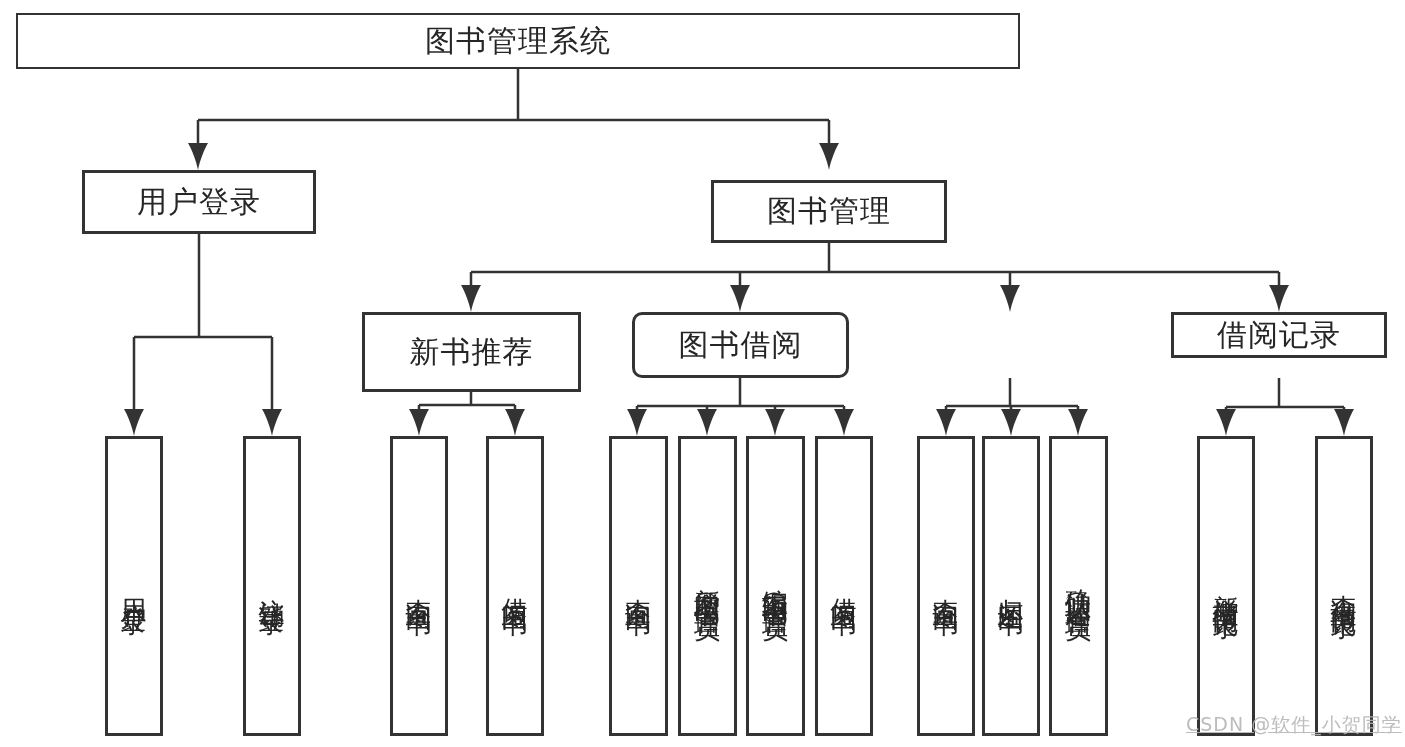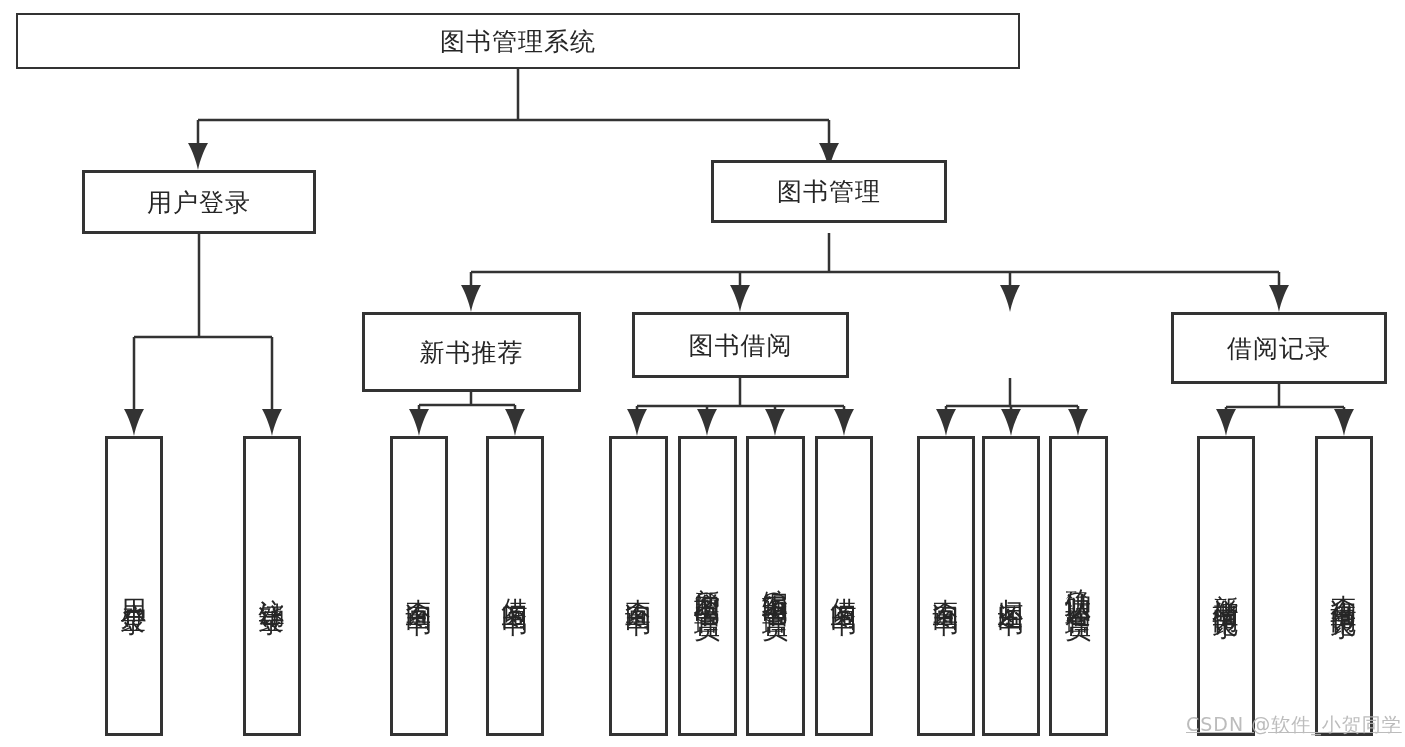--- a/index.html
+++ b/index.html
@@ -25,21 +25,21 @@
     position: absolute;
     background: var(--background);
     border: 3px solid var(--line);
     display: grid;
     place-items: center;
     color: var(--text);
     z-index: 2;
     text-align: center;
     white-space: nowrap;
   }
-  .h { font-size: 25px; letter-spacing: 1px; }
+  .h { font-size: 30px; letter-spacing: 1px; }
   .root-box { border-width: 2px; }
   .v {
     writing-mode: vertical-rl;
     font-size: 26px;
     letter-spacing: 4px;
     line-height: 1;
   }
   .watermark {
     position: absolute;
     z-index: 3;
@@ -86,25 +86,25 @@
       <use href="#ah" x="1011" y="436"></use>
       <use href="#ah" x="1078" y="436"></use>
       <use href="#ah" x="1226" y="436"></use>
       <use href="#ah" x="1344" y="436"></use>
     </g>
   </svg>
 
   <div class="node h root-box" style="left:16px; top:13px; width:1004px; height:56px;">图书管理系统</div>
 
   <div class="node h" style="left:82px; top:170px; width:234px; height:64px;">用户登录</div>
-  <div class="node h" style="left:711px; top:160px; width:236px; height:63px;">图书管理</div>
+  <div class="node h" style="left:711px; top:180px; width:236px; height:63px;">图书管理</div>
 
   <div class="node h" style="left:362px; top:312px; width:219px; height:80px;">新书推荐</div>
-  <div class="node h" style="left:632px; top:312px; width:217px; height:66px;">图书借阅</div>
-  <div class="node h" style="left:1171px; top:312px; width:216px; height:72px;">借阅记录</div>
+  <div class="node h" style="left:632px; top:312px; width:217px; height:66px;border-radius:10px;">图书借阅</div>
+  <div class="node h" style="left:1171px; top:312px; width:216px; height:46px;">借阅记录</div>
 
   <div class="node v" style="left:105px; top:436px; width:58px; height:300px;">用户登录</div>
   <div class="node v" style="left:243px; top:436px; width:58px; height:300px;">注销登录</div>
 
   <div class="node v" style="left:390px; top:436px; width:58px; height:300px;">查询图书</div>
   <div class="node v" style="left:486px; top:436px; width:58px; height:300px;">借阅图书</div>
 
   <div class="node v" style="left:609px; top:436px; width:59px; height:300px;">查询图书</div>
   <div class="node v" style="left:678px; top:436px; width:59px; height:300px;">新增图书（管理员）</div>
   <div class="node v" style="left:746px; top:436px; width:59px; height:300px;">编辑图书（管理员）</div>

